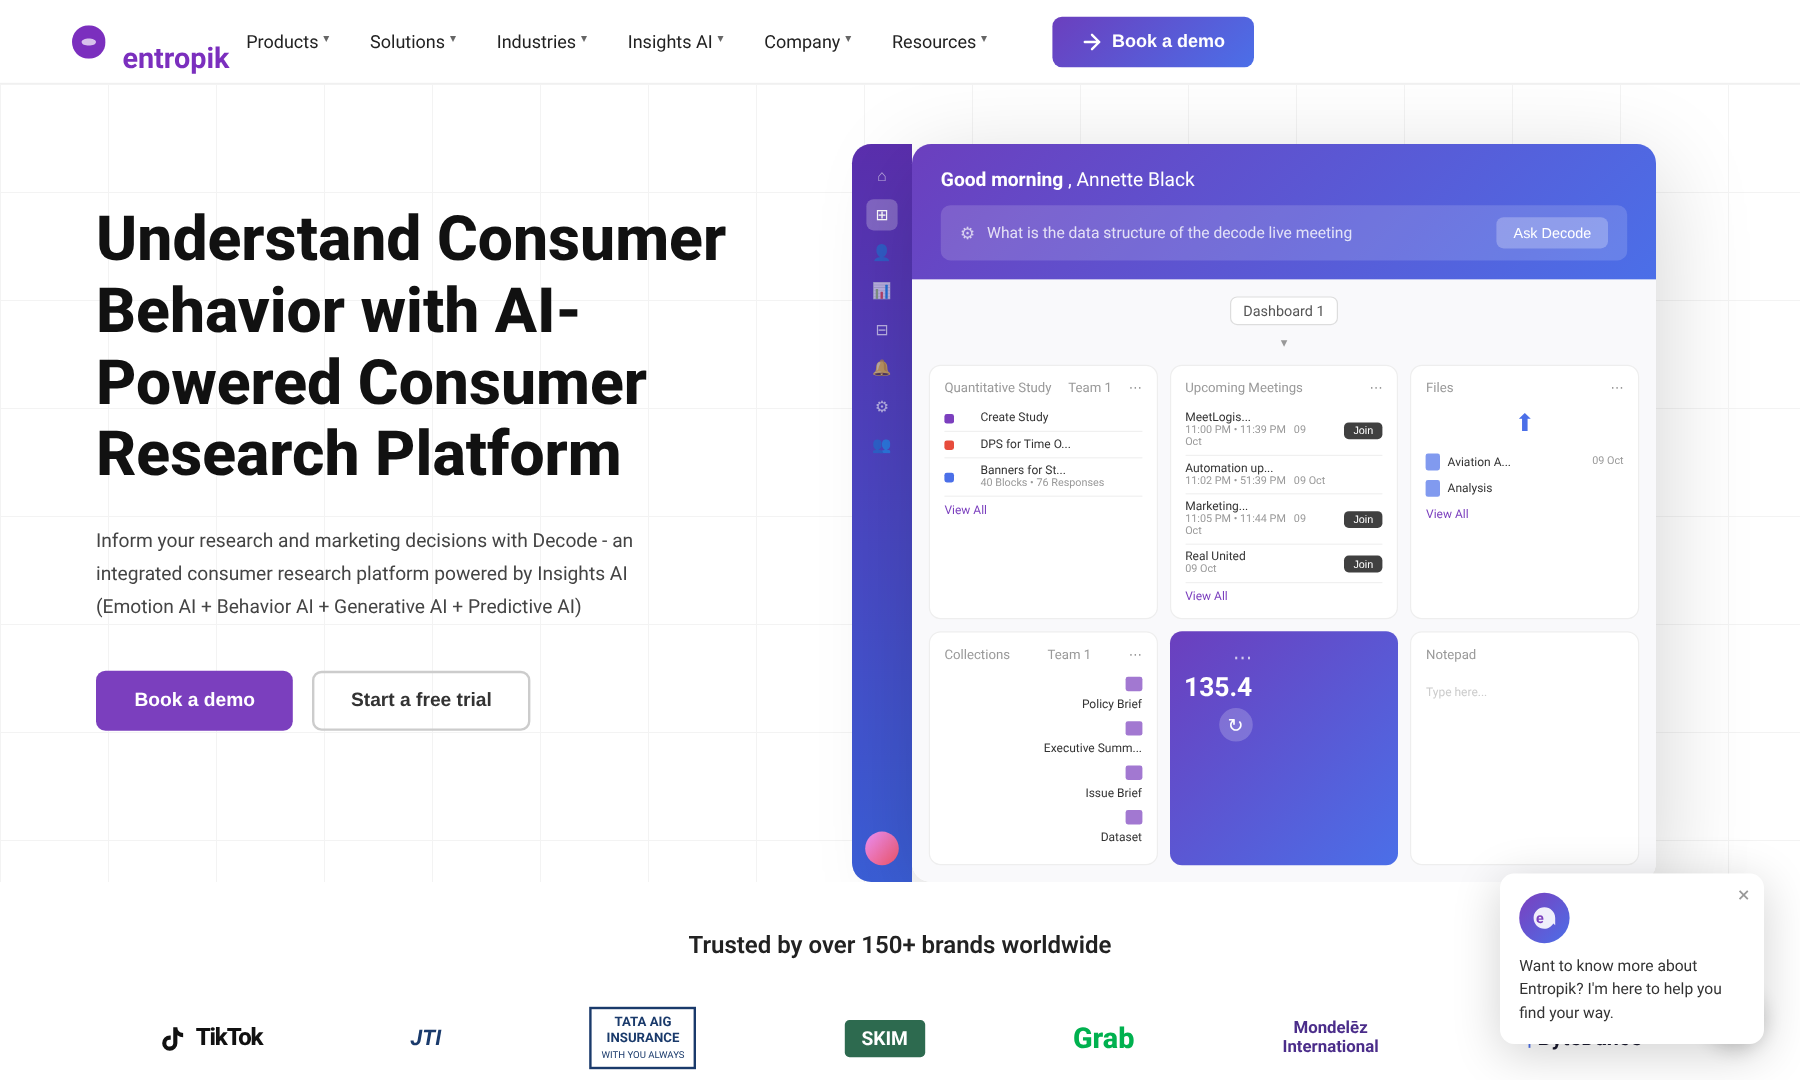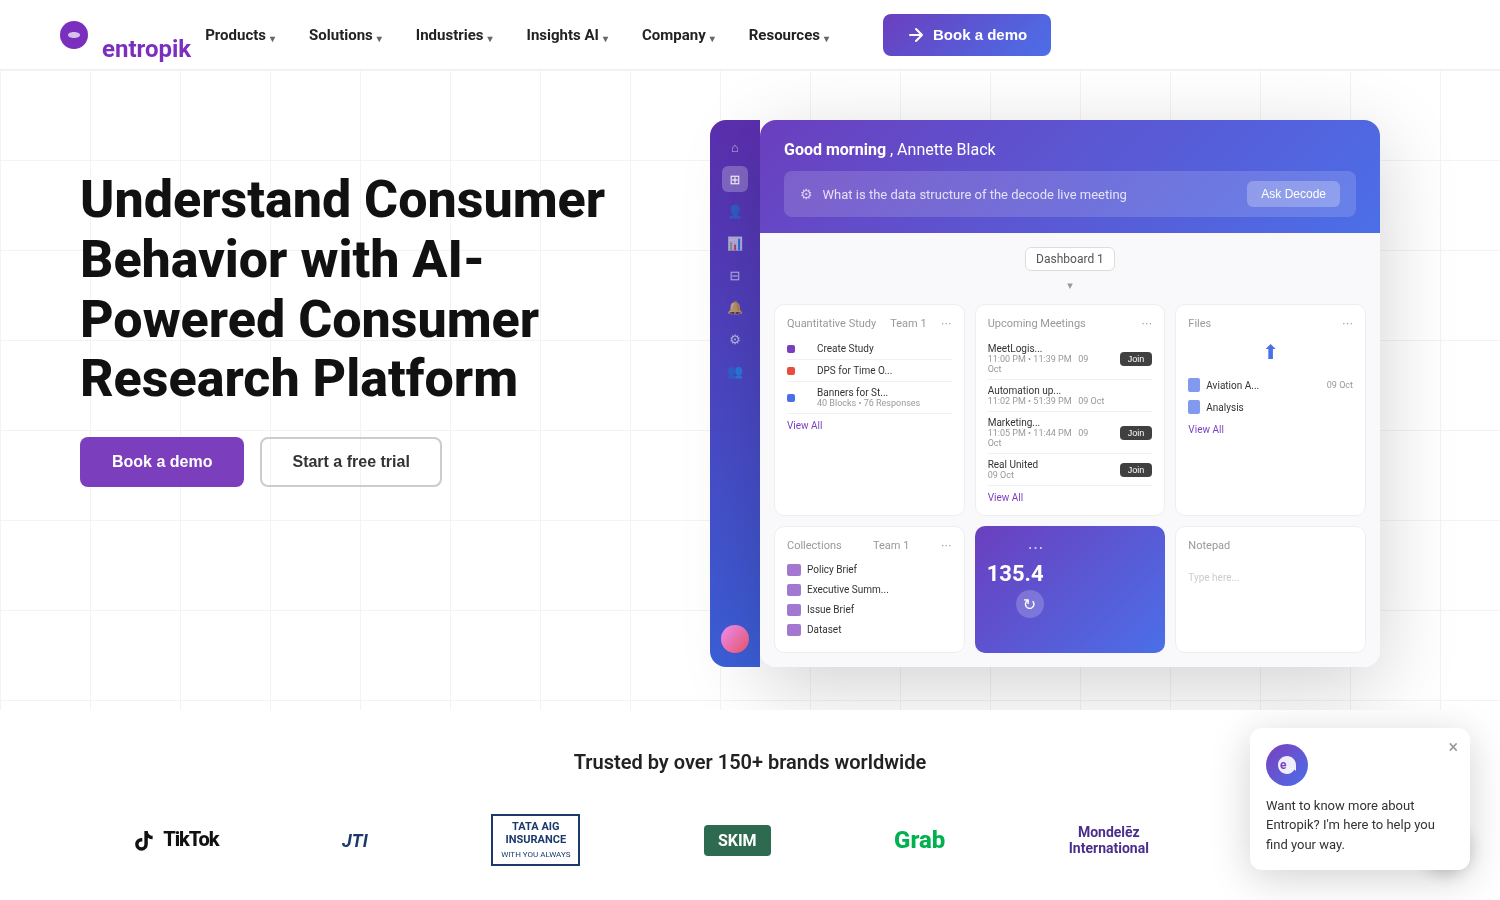--- a/index.html
+++ b/index.html
@@ -34,28 +34,28 @@
       margin-right: 6px;
     }
     .nav-links {
       display: flex;
       align-items: center;
       gap: 6px;
       margin-right: 40px;
     }
     .nav-item {
       display: flex;
-      align-items: flex-end;
+      align-items: flex-start;
       gap: 4px;
       padding: 8px 14px;
       font-size: 15px;
       color: #222;
       cursor: pointer;
       border-radius: 6px;
-      font-weight: 700;
+      font-weight: 400;
     }
     .nav-chevron {
       font-size: 10px;
       color: #666;
     }
     .book-demo-btn {
       display: flex;
       align-items: center;
       gap: 8px;
       background: linear-gradient(135deg, #6B3FBE, #4B6FE8);
@@ -267,23 +267,24 @@
     .db-card-view-all {
       font-size: 10px;
       color: #7B3FBE;
       margin-top: 6px;
       cursor: pointer;
     }
 
     
     .db-collections-row {
       display: flex;
-      align-items: flex-start;
+      align-items: flex-end;
       gap: 6px;
       padding: 4px 0;
+      flex-direction: column;
     }
     .db-folder-icon {
       width: 14px;
       height: 12px;
       background: #7B3FBE;
       border-radius: 2px;
       opacity: 0.7;
     }
     .db-folder-name { font-size: 10px; color: #333; }
 
@@ -526,20 +527,21 @@
     </svg>
     <span>Book a demo</span>
   </button>
 </nav>
 
 <section class="hero">
   <div class="grid-bg"></div>
 
   <div class="hero-left">
     <h1 class="hero-title">Understand Consumer Behavior with AI-Powered Consumer Research Platform</h1>
+    <p class="hero-desc">Inform your research and marketing decisions with Decode - an integrated consumer research platform powered by Insights AI (Emotion AI + Behavior AI + Generative AI + Predictive AI)</p>
     <div class="hero-buttons">
       <button class="btn-primary">Book a demo</button>
       <button class="btn-outline">Start a free trial</button>
     </div>
   </div>
 
   <div class="hero-right">
     <div style="position:relative; margin-left:60px;">
 
       <div class="db-left-sidebar">

